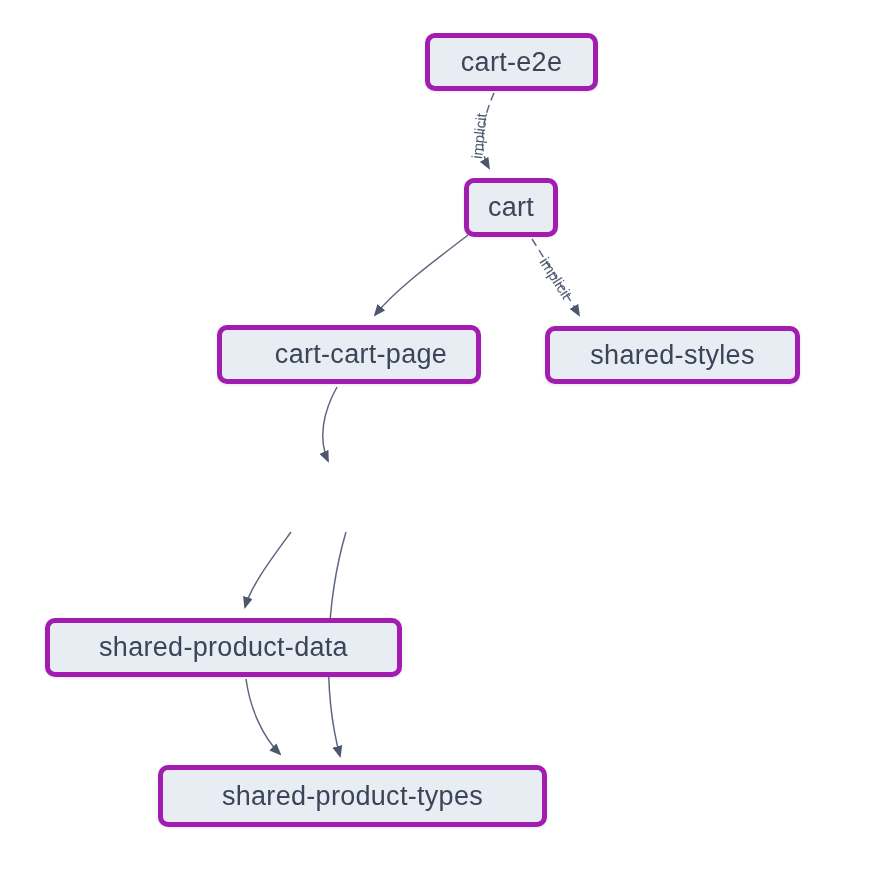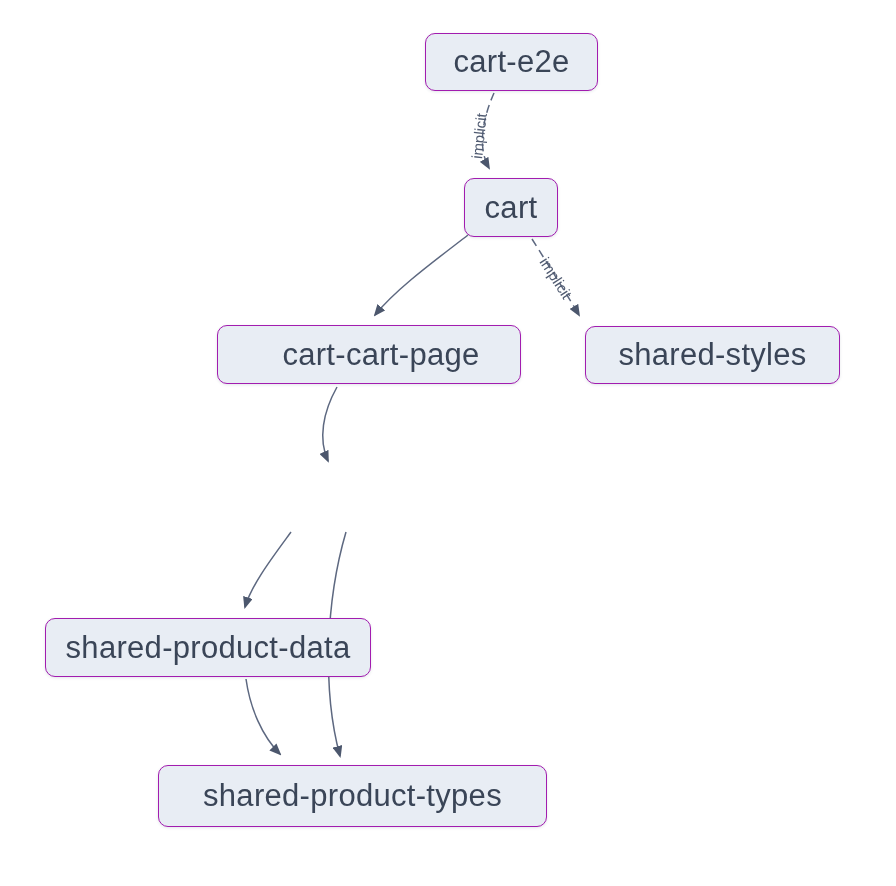--- a/index.html
+++ b/index.html
@@ -29,24 +29,24 @@
   }
   .edge.dashed {
     stroke-dasharray: 8 5;
   }
   .graph-node {
     position: absolute;
     display: flex;
     align-items: center;
     justify-content: center;
     background: #e8edf4;
-    border: 1px solid #a21caf;
+    border: 5px solid #a21caf;
     border-radius: 10px;
     color: #3a4557;
-    font-size: 31px;
+    font-size: 27px;
     letter-spacing: 0.3px;
     box-sizing: border-box;
     box-shadow: 0 1px 3px rgba(100, 116, 139, 0.18);
     white-space: nowrap;
     cursor: pointer;
     user-select: none;
   }
   .edge-label {
     position: absolute;
     font-size: 15px;
@@ -75,25 +75,25 @@
       <path d="M246,679 C250,708 262,736 280,754" class="edge solid" stroke="#5d6880" marker-end="url(#arrow)"></path>
     </svg>
     <div class="edge-label" style="left: 479px; top: 136px; transform: translate(-50%, -50%) rotate(-84deg);">implicit</div>
     <div class="edge-label" style="left: 556px; top: 278px; transform: translate(-50%, -50%) rotate(57deg);">implicit</div>
     <div class="graph-node" style="left: 425px; top: 33px; width: 173px; height: 58px;">
       <span>cart-e2e</span>
     </div>
     <div class="graph-node" style="left: 464px; top: 178px; width: 94px; height: 59px; text-align: right;">
       <span>cart</span>
     </div>
-    <div class="graph-node" style="left: 217px; top: 325px; width: 304px; height: 59px; padding-left: 24px;">
+    <div class="graph-node" style="left: 217px; top: 325px; width: 264px; height: 59px; padding-left: 24px;">
       <span>cart-cart-page</span>
     </div>
-    <div class="graph-node" style="left: 545px; top: 326px; width: 255px; height: 58px; margin-left: 40px;">
+    <div class="graph-node" style="left: 545px; top: 326px; width: 255px; height: 58px;">
       <span>shared-styles</span>
     </div>
-    <div class="graph-node" style="left: 45px; top: 618px; width: 326px; height: 59px;">
+    <div class="graph-node" style="left: 45px; top: 618px; width: 357px; height: 59px;">
       <span>shared-product-data</span>
     </div>
     <div class="graph-node" style="left: 158px; top: 765px; width: 389px; height: 62px;">
       <span>shared-product-types</span>
     </div>
   </div>
 
 </body></html>

